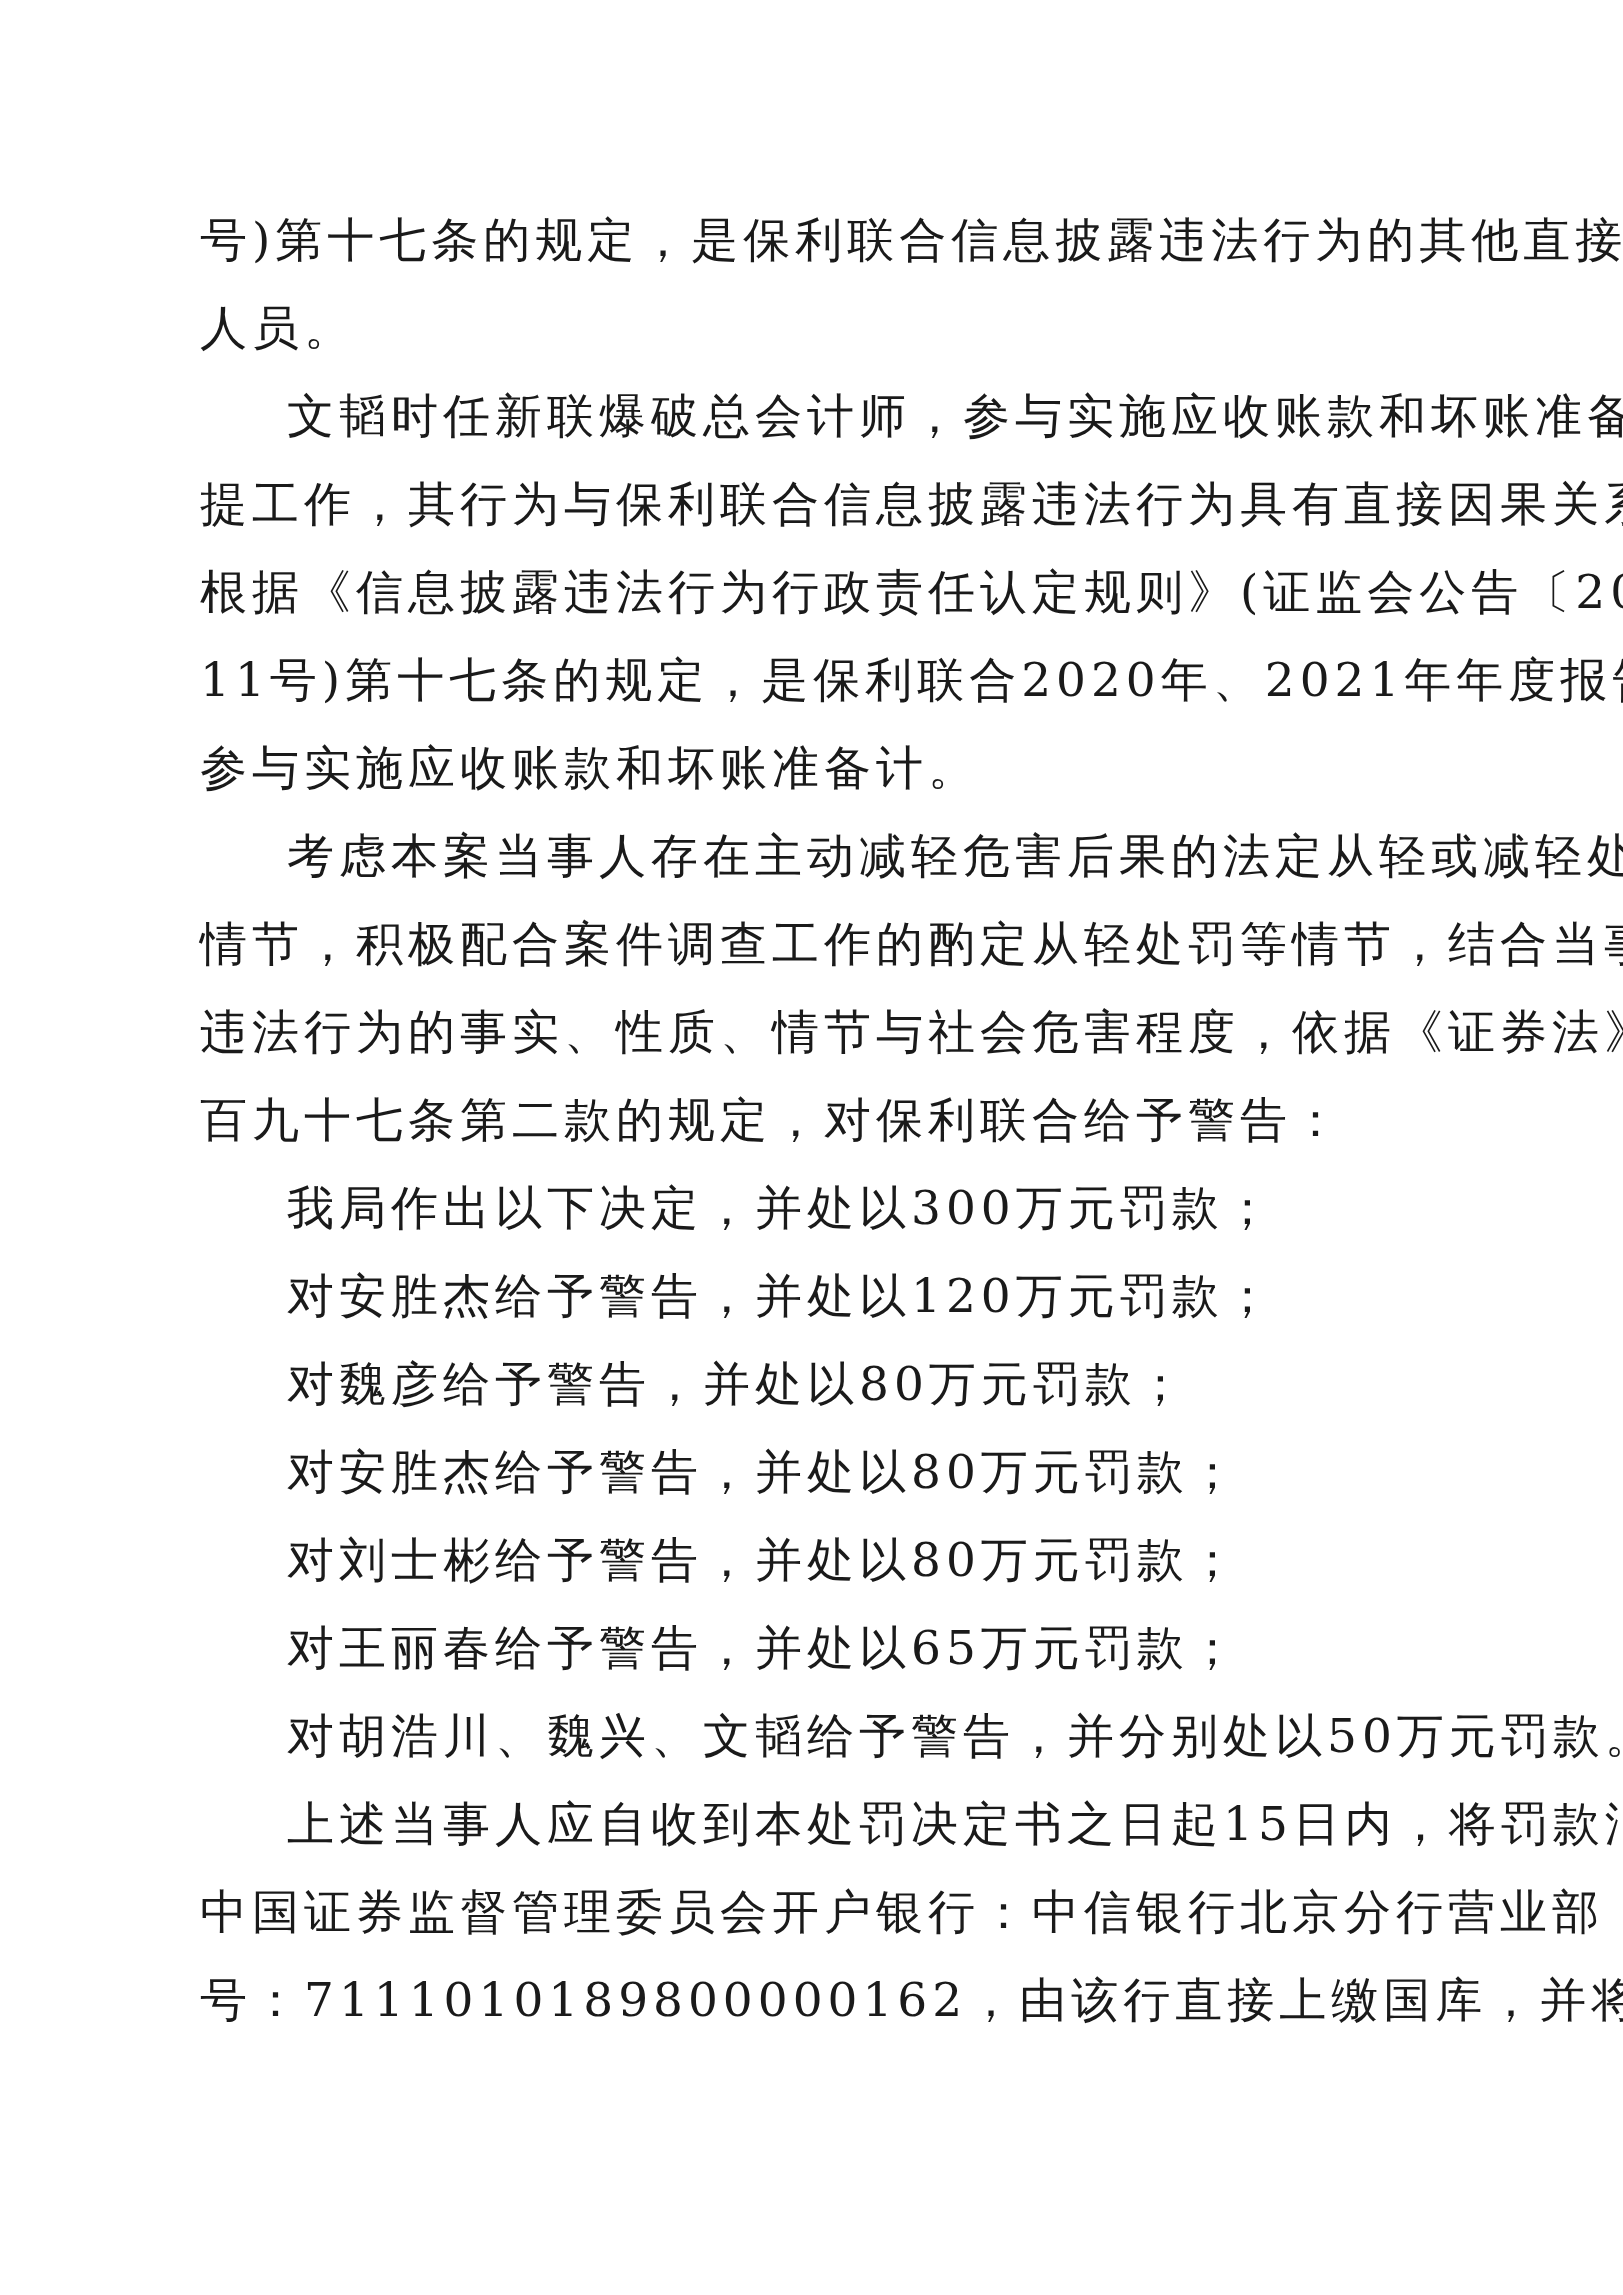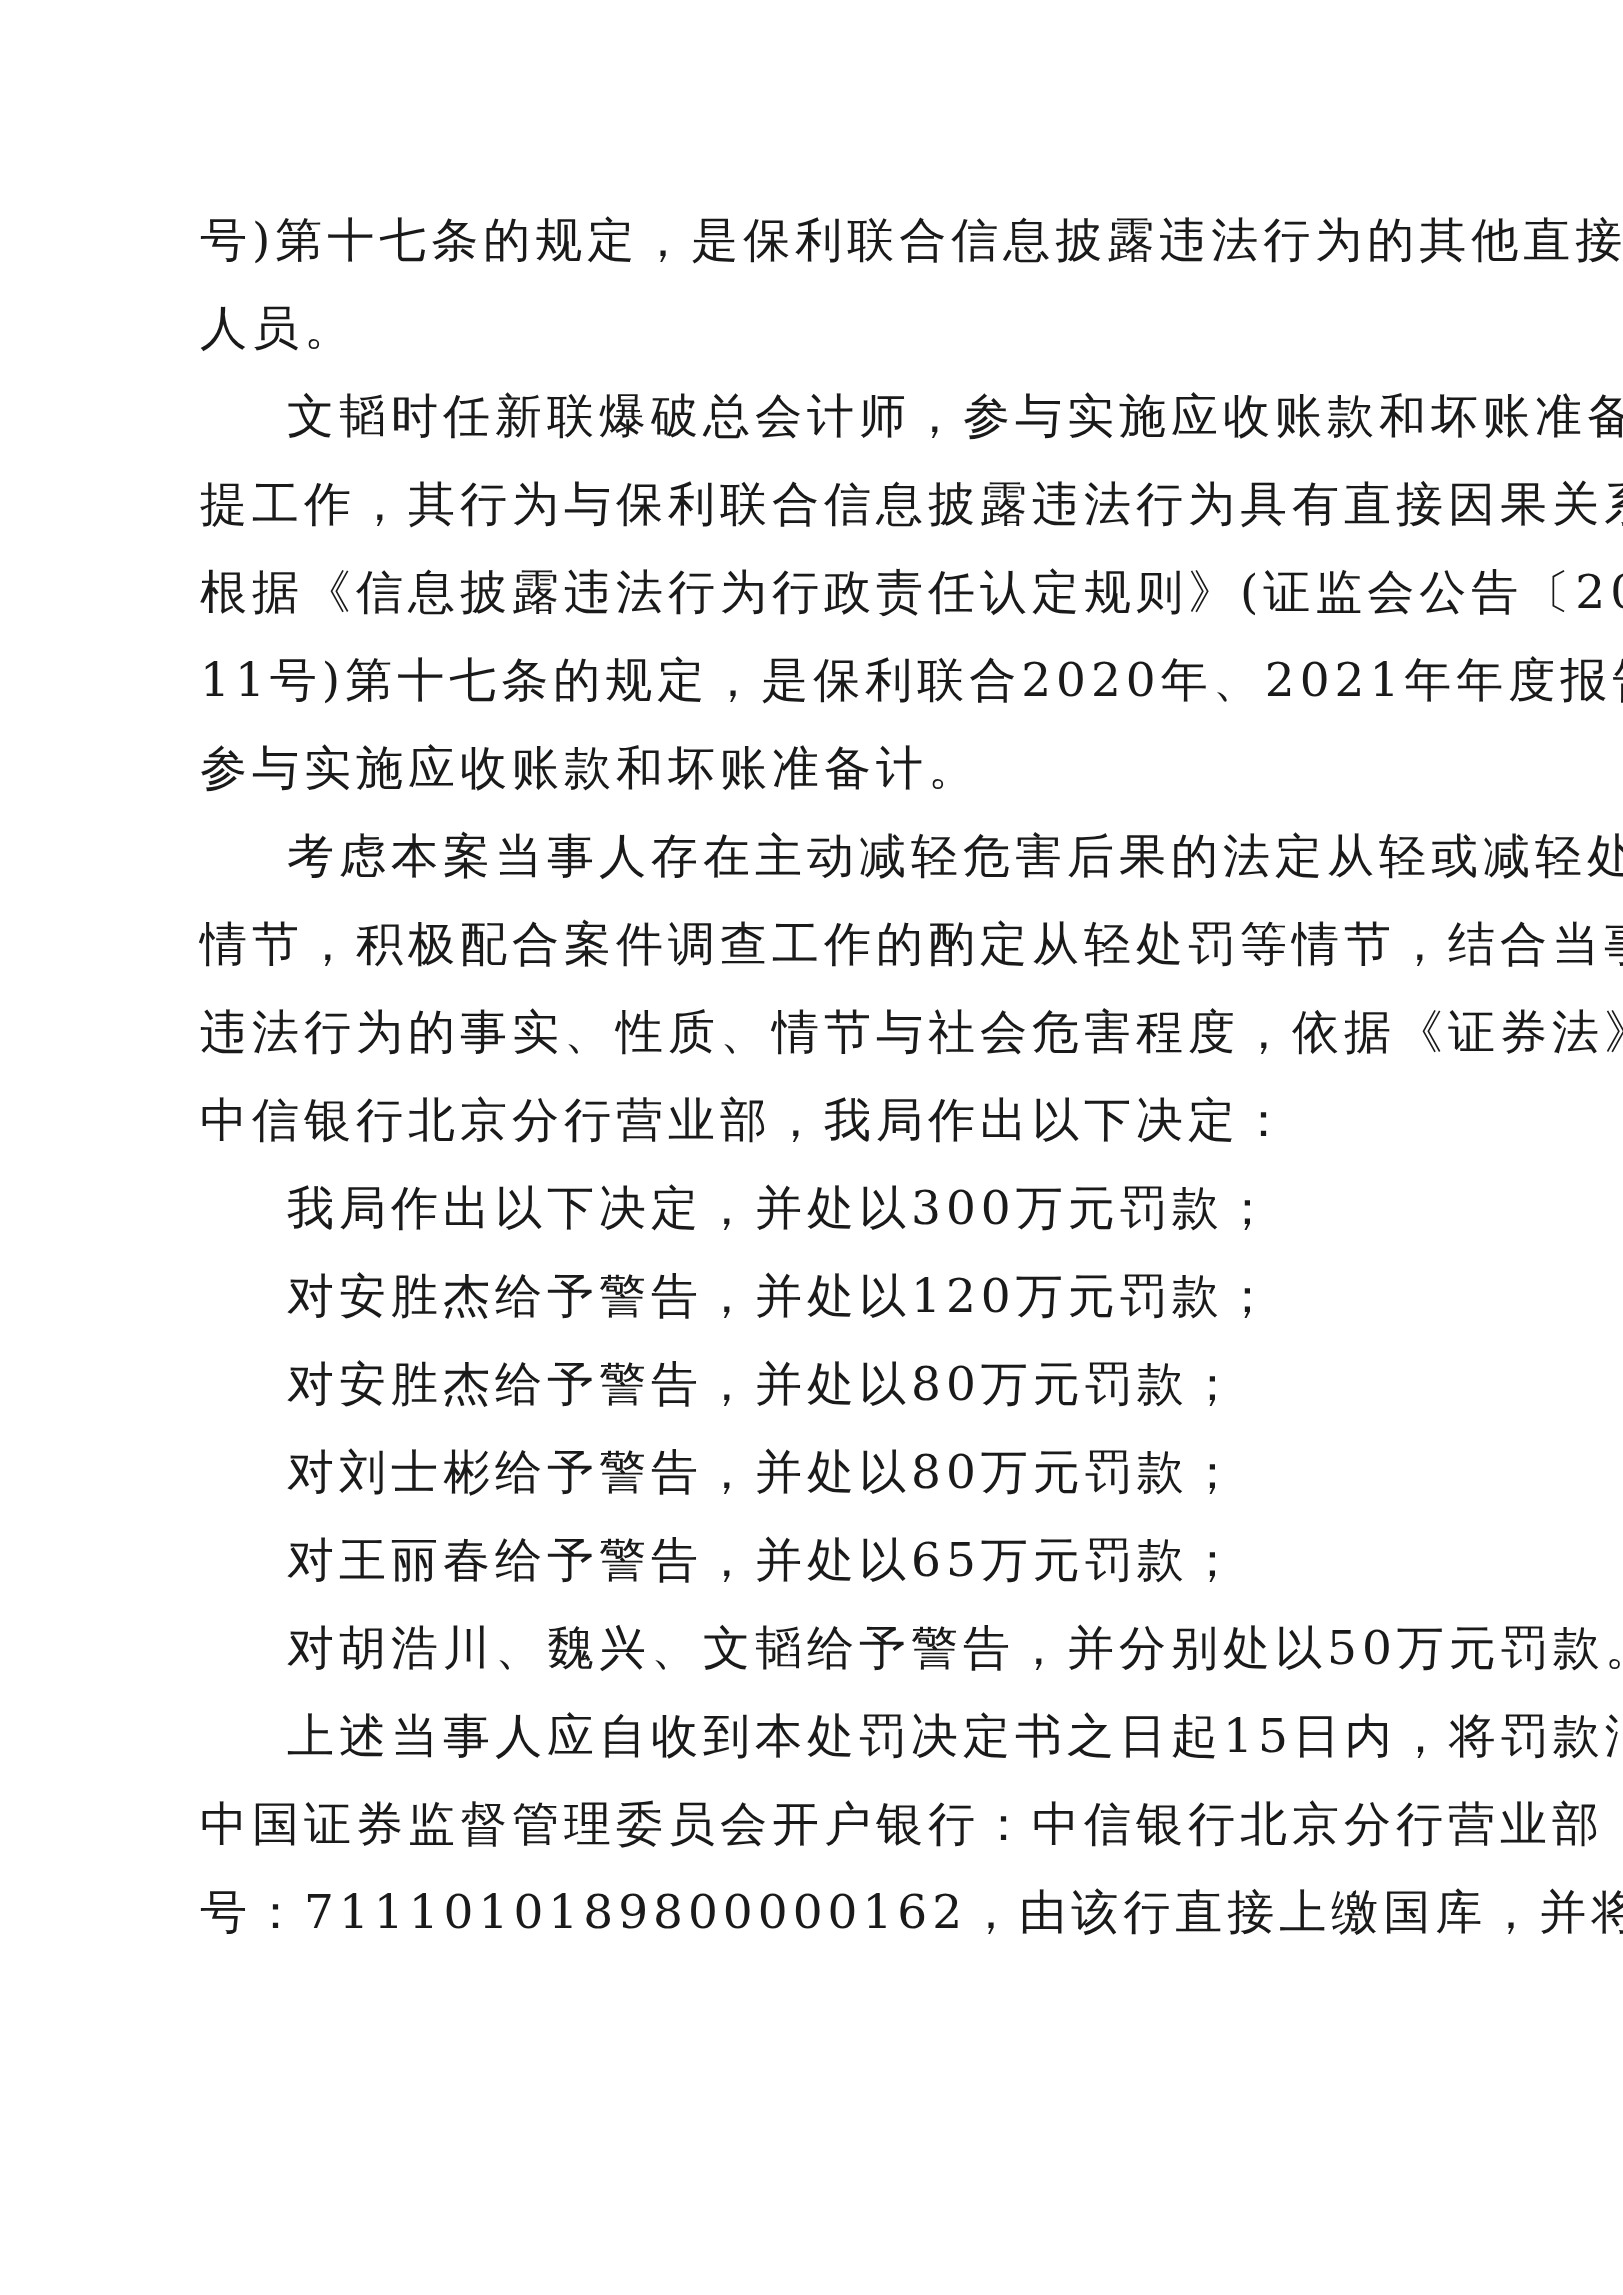--- a/index.html
+++ b/index.html
@@ -49,24 +49,25 @@
 
   <div class="line indent">文韬时任新联爆破总会计师，参与实施应收账款和坏账准备计</div>
   <div class="line">提工作，其行为与保利联合信息披露违法行为具有直接因果关系，</div>
   <div class="line">根据《信息披露违法行为行政责任认定规则》(证监会公告〔2011〕</div>
   <div class="line">11号)第十七条的规定，是保利联合2020年、2021年年度报告信息</div>
   <div class="line last">参与实施应收账款和坏账准备计。</div>
 
   <div class="line indent">考虑本案当事人存在主动减轻危害后果的法定从轻或减轻处罚</div>
   <div class="line">情节，积极配合案件调查工作的酌定从轻处罚等情节，结合当事人</div>
   <div class="line">违法行为的事实、性质、情节与社会危害程度，依据《证券法》第一</div>
-  <div class="line last">中信银行北京分行营业部，我局作出以下决定：</div>
+  <div class="line last">百九十七条第二款的规定，对保利联合给予警告：</div>
 
   <div class="line indent last">我局作出以下决定，并处以300万元罚款；</div>
   <div class="line indent last">对安胜杰给予警告，并处以120万元罚款；</div>
+  <div class="line indent last">对魏彦给予警告，并处以80万元罚款；</div>
   <div class="line indent last">对安胜杰给予警告，并处以80万元罚款；</div>
   <div class="line indent last">对刘士彬给予警告，并处以80万元罚款；</div>
   <div class="line indent last">对王丽春给予警告，并处以65万元罚款；</div>
   <div class="line indent last">对胡浩川、魏兴、文韬给予警告，并分别处以50万元罚款。</div>
 
   <div class="line indent">上述当事人应自收到本处罚决定书之日起15日内，将罚款汇交</div>
   <div class="line">中国证券监督管理委员会开户银行：中信银行北京分行营业部，账</div>
   <div class="line">号：7111010189800000162，由该行直接上缴国库，并将注有当事人</div>
 
 </div>

